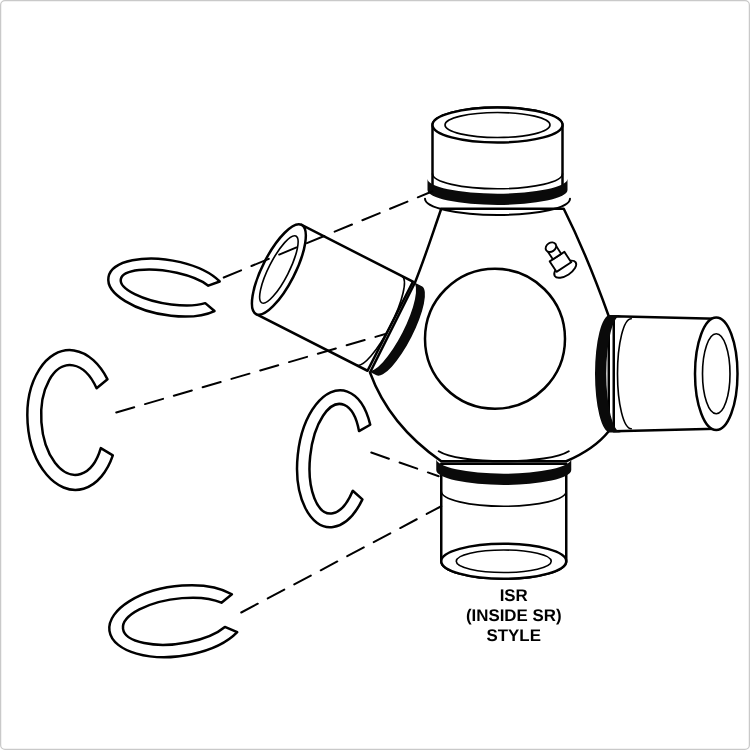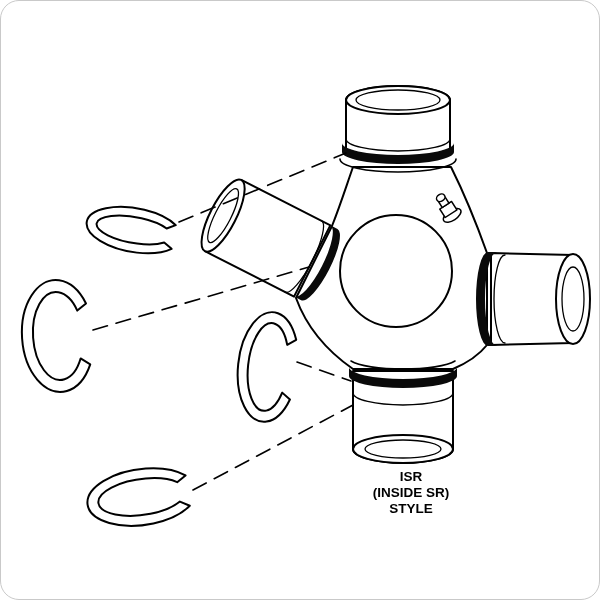--- a/index.html
+++ b/index.html
@@ -8,21 +8,21 @@
     width: 600px;
     height: 600px;
     background: #ffffff;
     font-family: "Liberation Sans", sans-serif;
   }
   .stage {
     width: 600px;
     height: 600px;
     box-sizing: border-box;
     border: 1px solid #c9c9c9;
-    border-radius: 19px;
+    border-radius: 4px;
     overflow: hidden;
     background: #ffffff;
   }
   svg { display: block; }
   .caption text {
     font: 700 13.5px "Liberation Sans", sans-serif;
     fill: #000000;
     text-anchor: middle;
   }
 </style>

